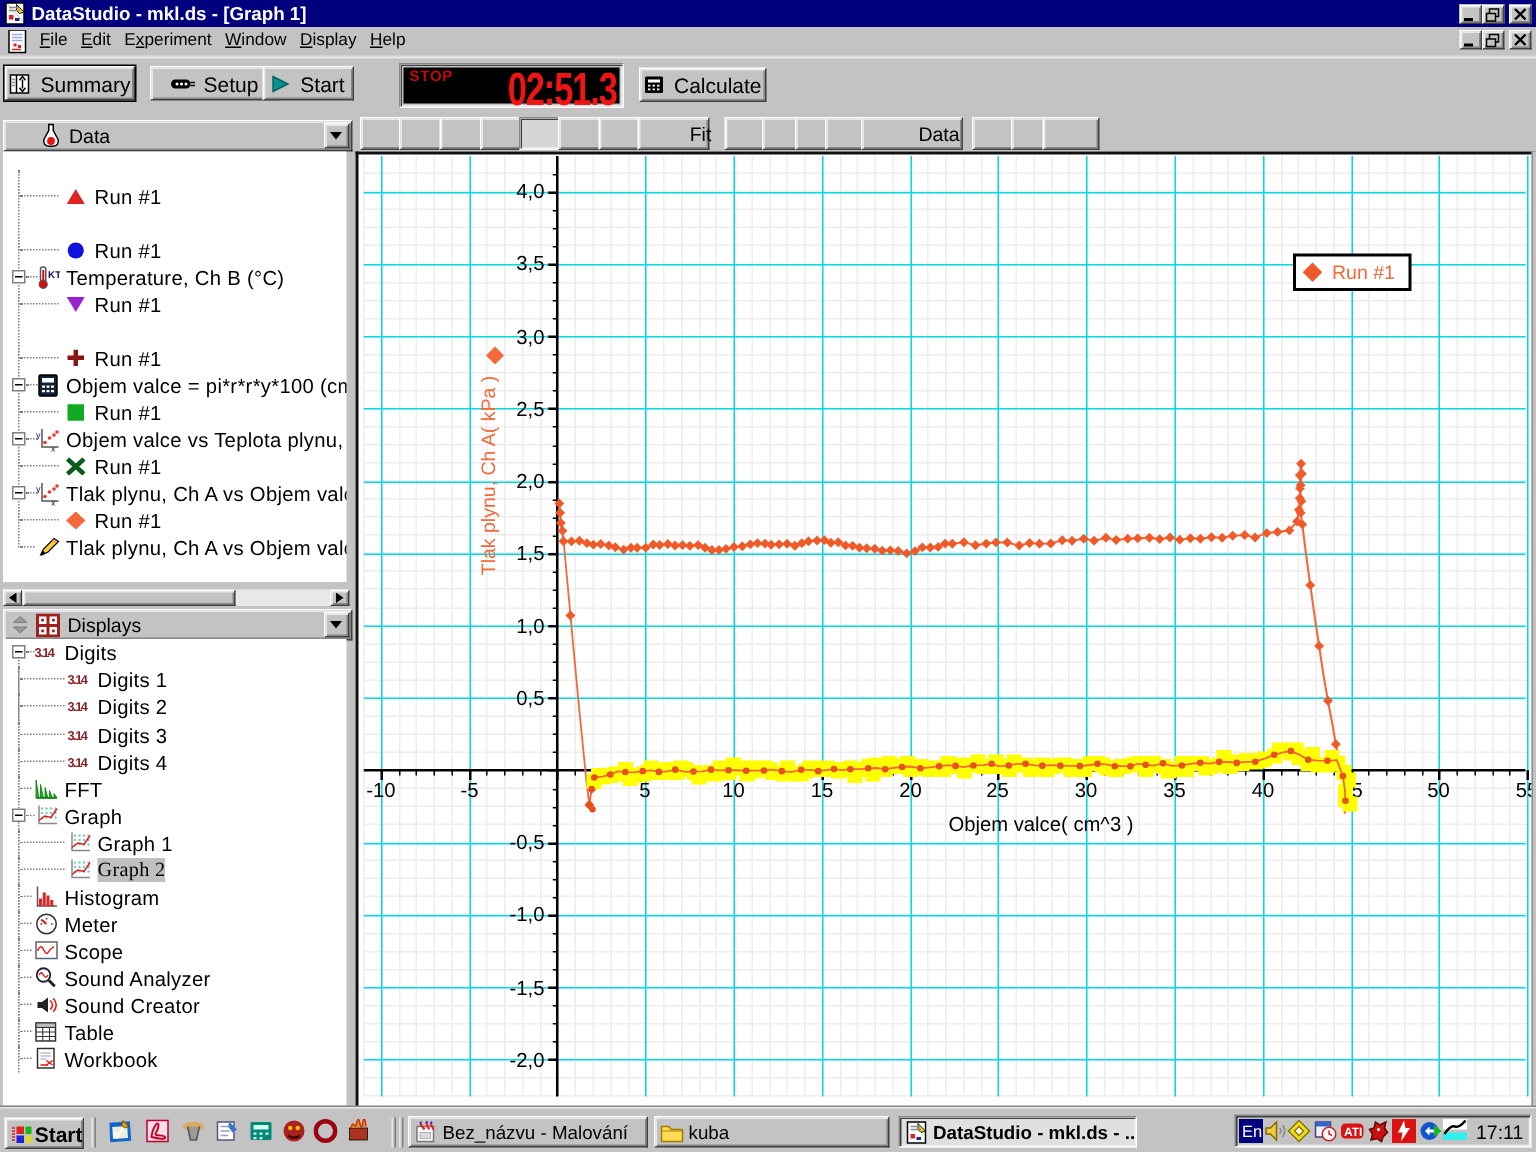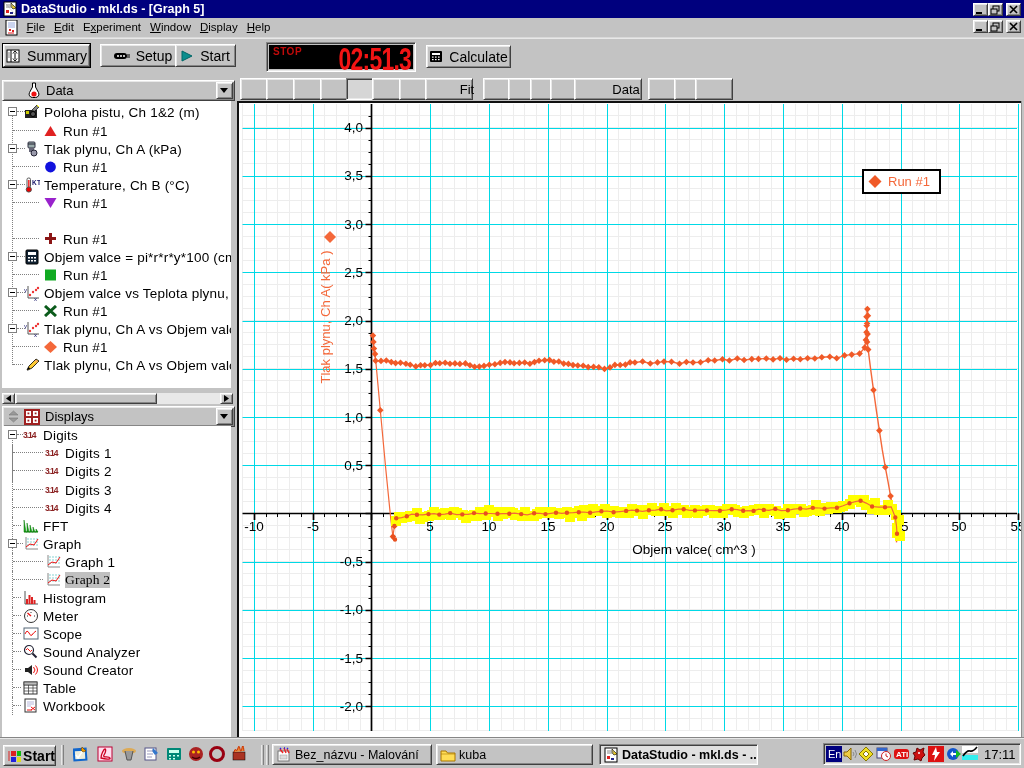--- a/index.html
+++ b/index.html
@@ -43,21 +43,21 @@
  <span style="margin-left:2px;width:16px;height:16px;display:inline-block;">
       <svg width="16" height="16">
         <rect x="2" y="1" width="12" height="14" fill="#fff" stroke="#000"></rect>
         <path d="M3 2l10 11" stroke="#ddd"></path>
         <rect x="4" y="9" width="3" height="3" fill="#d22"></rect>
         <rect x="8" y="11" width="3" height="2" fill="#228"></rect>
         <path d="M9 2l5 5-3 1-2-2z" fill="#ec2" stroke="#000" stroke-width=".6"></path>
         <path d="M4 4h7M4 6h7" stroke="#888"></path>
       </svg>
     </span>
- <span style="margin-left:3px;">DataStudio - mkl.ds - [Graph 5]</span>
+ <span style="margin-left:3px;">DataStudio - mkl.ds - [Graph 1]</span>
  <span style="position:absolute;left:973px;top:3px;" class="winbtn raised">
       <svg width="14" height="12">
         <rect x="2" y="8" width="6" height="2" fill="#000"></rect>
       </svg>
     </span>
  <span style="position:absolute;left:988px;top:3px;" class="winbtn raised">
       <svg width="14" height="12">
         <rect x="4" y="2" width="6" height="5" fill="none" stroke="#000"></rect>
         <rect x="2" y="5" width="6" height="5" fill="#c3c3c3" stroke="#000"></rect>
       </svg>
@@ -271,60 +271,29 @@
       </span>
       <span style="margin-left:5px;">Data</span>
       <span class="hdrbtn raised btn">
         <svg width="9" height="6">
           <path d="M0 0h8l-4 5z" fill="#000"></path>
         </svg>
       </span>
     </div>
  <div class="tree" style="top:27px;height:287px;">
       <span class="dot v" style="left:10px;top:12px;height:252px;"></span>
-      <div class="row" style="left:0;top:2px;">
-        <span class="expbox" style="left:6px;top:4px;">
-          <i></i>
-        </span>
-        <span class="dot h" style="left:15px;top:8px;width:8px;"></span>
-        <span class="icn">
-          <svg width="16" height="16">
-            <rect x="1" y="6" width="12" height="8" fill="#222"></rect>
-            <rect x="2" y="7" width="3" height="3" fill="#cc0"></rect>
-            <circle cx="9" cy="10" r="2.5" fill="#555" stroke="#000"></circle>
-            <path d="M8 6L13 1l2 2-4 4" fill="#888" stroke="#000" stroke-width=".7"></path>
-            <path d="M13 1l2 2" stroke="#ff0"></path>
-          </svg>
-        </span>
-        <span class="txt">Poloha pistu, Ch 1&amp;2 (m)</span>
-      </div>
 <div class="row" style="left:0;top:21px;">
         <span class="dot v" style="left:10px;top:0px;height:9px;"></span>
         <span class="dot h" style="left:11px;top:8px;width:26px;"></span>
         <span class="mk">
           <svg width="13" height="12">
             <path d="M6.5 1L12.5 11H.5z" fill="#e02222"></path>
           </svg>
         </span>
         <span class="txt">Run #1</span>
-      </div>
-<div class="row" style="left:0;top:39px;">
-        <span class="expbox" style="left:6px;top:4px;">
-          <i></i>
-        </span>
-        <span class="dot h" style="left:15px;top:8px;width:8px;"></span>
-        <span class="icn">
-          <svg width="16" height="16">
-            <rect x="4" y="1" width="7" height="6" rx="1" fill="#9aa" stroke="#334"></rect>
-            <rect x="5" y="7" width="5" height="4" fill="#667"></rect>
-            <circle cx="10" cy="12" r="3" fill="#99a" stroke="#223"></circle>
-            <path d="M4 3h7" stroke="#223"></path>
-          </svg>
-        </span>
-        <span class="txt">Tlak plynu, Ch A (kPa)</span>
       </div>
 <div class="row" style="left:0;top:57px;">
         <span class="dot v" style="left:10px;top:0px;height:9px;"></span>
         <span class="dot h" style="left:11px;top:8px;width:26px;"></span>
         <span class="mk">
           <svg width="13" height="12">
             <circle cx="6.5" cy="6" r="5.4" fill="#1111dd"></circle>
           </svg>
         </span>
         <span class="txt">Run #1</span>

